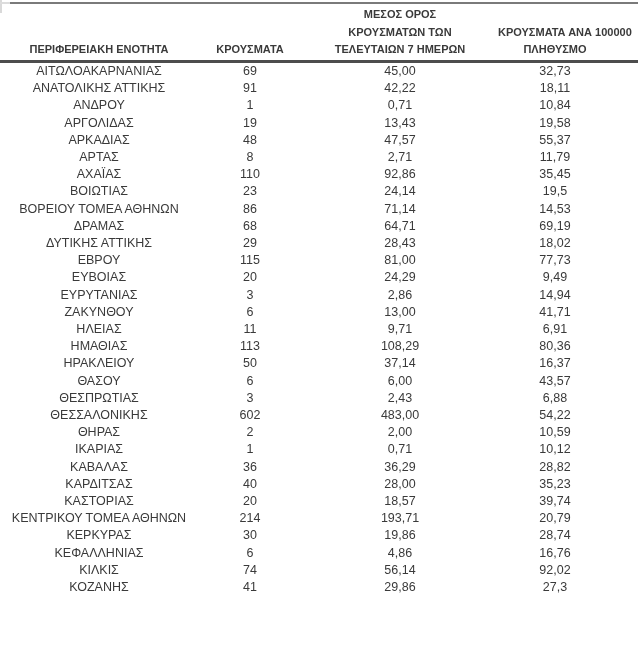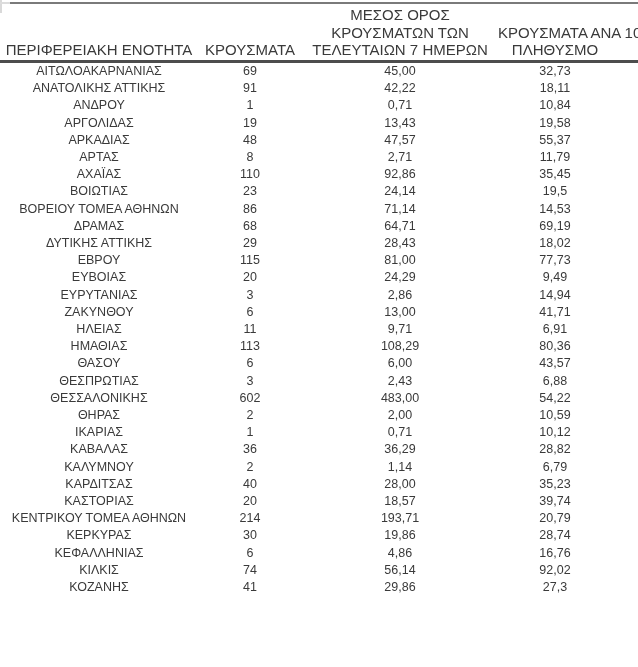--- a/index.html
+++ b/index.html
@@ -29,22 +29,22 @@
     table-layout: fixed;
     width: 638px;
   }
   table.cases col.c1 { width: 198px; }
   table.cases col.c2 { width: 104px; }
   table.cases col.c3 { width: 196px; }
   table.cases col.c4 { width: 140px; }
   table.cases th {
     vertical-align: bottom;
     text-align: center;
-    font-weight: normal;
-    font-size: 15px;
+    font-weight: bold;
+    font-size: 11px;
     line-height: 17.2px;
     white-space: pre;
     height: 58px;
     padding: 0 0 2px 0;
     border-bottom: 3px solid #4d4d4d;
   }
   table.cases td {
     text-align: center;
     font-size: 12.5px;
     line-height: 17.2px;
@@ -181,20 +181,26 @@
           <td>9,71</td>
           <td>6,91</td>
         </tr>
         <tr>
           <td>ΗΜΑΘΙΑΣ</td>
           <td>113</td>
           <td>108,29</td>
           <td>80,36</td>
         </tr>
         <tr>
+          <td>ΗΡΑΚΛΕΙΟΥ</td>
+          <td>50</td>
+          <td>37,14</td>
+          <td>16,37</td>
+        </tr>
+        <tr>
           <td>ΘΑΣΟΥ</td>
           <td>6</td>
           <td>6,00</td>
           <td>43,57</td>
         </tr>
         <tr>
           <td>ΘΕΣΠΡΩΤΙΑΣ</td>
           <td>3</td>
           <td>2,43</td>
           <td>6,88</td>
@@ -215,26 +221,20 @@
           <td>ΙΚΑΡΙΑΣ</td>
           <td>1</td>
           <td>0,71</td>
           <td>10,12</td>
         </tr>
         <tr>
           <td>ΚΑΒΑΛΑΣ</td>
           <td>36</td>
           <td>36,29</td>
           <td>28,82</td>
-        </tr>
-        <tr>
-          <td>ΚΑΛΥΜΝΟΥ</td>
-          <td>2</td>
-          <td>1,14</td>
-          <td>6,79</td>
         </tr>
         <tr>
           <td>ΚΑΡΔΙΤΣΑΣ</td>
           <td>40</td>
           <td>28,00</td>
           <td>35,23</td>
         </tr>
         <tr>
           <td>ΚΑΣΤΟΡΙΑΣ</td>
           <td>20</td>

